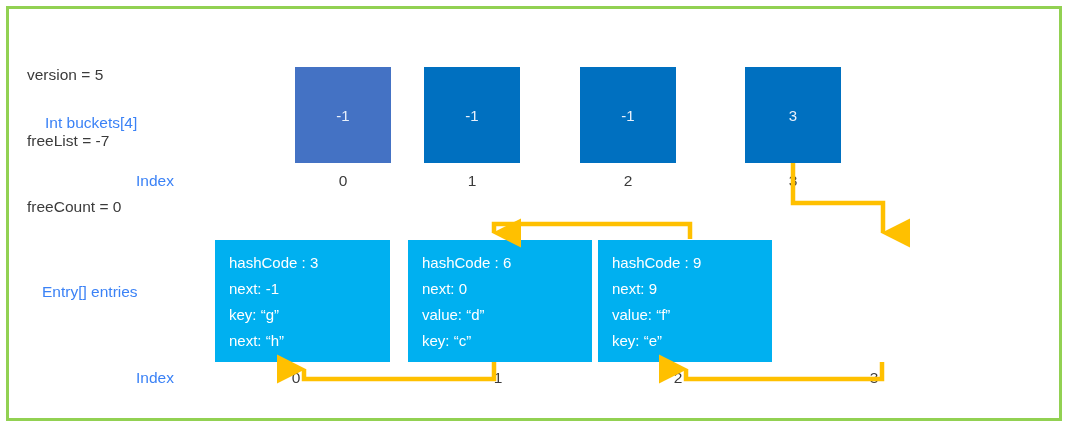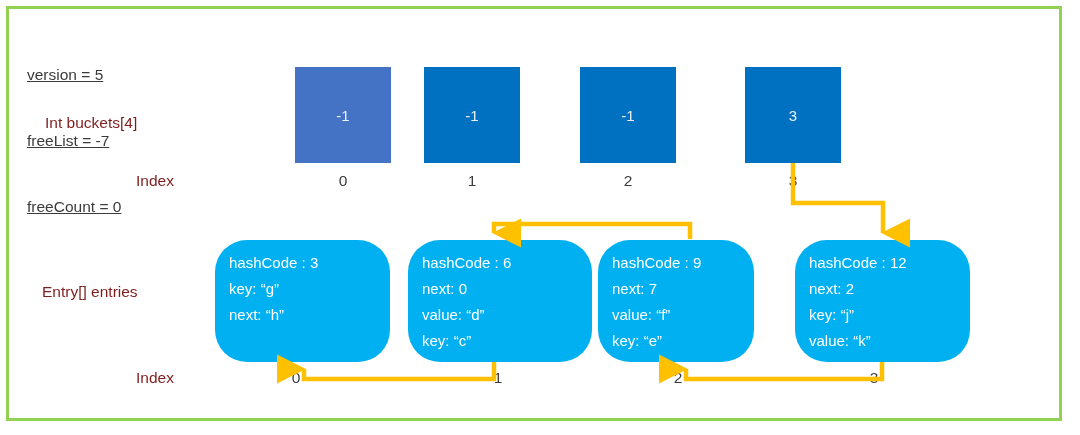--- a/index.html
+++ b/index.html
@@ -28,27 +28,27 @@
   
   .stats {
     position: absolute;
     left: 27px;
     top: 20px;
     font-size: 15.5px;
     color: #3b3b3b;
     line-height: 22px;
     white-space: pre;
   }
-  .stats div { white-space: pre; text-decoration: underline; }
+  .stats div { white-space: pre; }
 
   
   .row-label {
     position: absolute;
     font-size: 15.5px;
-    color: #7f1d1d;
+    color: #3b82f6;
     white-space: nowrap;
   }
   #label-buckets { left: 45px;  top: 114px; }
   #label-entries { left: 42px;  top: 283px; text-align: right; }
   #label-index-1 { left: 136px; top: 172px; }
   #label-index-2 { left: 136px; top: 369px; }
 
   
   .bucket {
     position: absolute;
@@ -84,26 +84,25 @@
   .entry {
     position: absolute;
     top: 240px;
     height: 122px;
     background: #00b0f0;
     color: #ffffff;
     font-size: 15px;
     line-height: 26px;
     padding: 10px 0 0 14px;
     box-sizing: border-box;
-    border-radius: 32px;
   }
   .entry span { display: block; white-space: nowrap; }
   #entry-0 { left: 215px; width: 175px; }
   #entry-1 { left: 408px; width: 184px; }
-  #entry-2 { left: 598px; width: 156px; }
+  #entry-2 { left: 598px; width: 174px; }
   #entry-3 { left: 795px; width: 175px; }
 
   
   .eidx {
     position: absolute;
     top: 369px;
     font-size: 15.5px;
     color: #3b3b3b;
     text-align: center;
     width: 18px;
@@ -146,40 +145,35 @@
   <div class="bucket" id="bucket-2">-1</div>
   <div class="bucket" id="bucket-3">3</div>
 
   <div class="bidx" id="bidx-0">0</div>
   <div class="bidx" id="bidx-1">1</div>
   <div class="bidx" id="bidx-2">2</div>
   <div class="bidx" id="bidx-3">3</div>
 
   <div class="entry" id="entry-0">
     <span>hashCode : 3</span>
+    <span>next: -1</span>
     <span>key: “g”</span>
     <span>next: “h”</span>
   </div>
   <div class="entry" id="entry-1">
     <span>hashCode : 6</span>
     <span>next: 0</span>
     <span>value: “d”</span>
     <span>key: “c”</span>
   </div>
   <div class="entry" id="entry-2">
     <span>hashCode : 9</span>
-    <span>next: 7</span>
+    <span>next: 9</span>
     <span>value: “f”</span>
     <span>key: “e”</span>
-  </div>
-  <div class="entry" id="entry-3">
-    <span>hashCode : 12</span>
-    <span>next: 2</span>
-    <span>key: “j”</span>
-    <span>value: “k”</span>
   </div>
 
   <div class="eidx" id="eidx-0">0</div>
   <div class="eidx" id="eidx-1">1</div>
   <div class="eidx" id="eidx-2">2</div>
   <div class="eidx" id="eidx-3">3</div>
 
   <svg id="connectors" viewBox="0 0 1080 435">
     <defs>
       <marker id="ah-down" markerWidth="7" markerHeight="7" refX="3.5" refY="6" orient="auto" markerUnits="strokeWidth">

